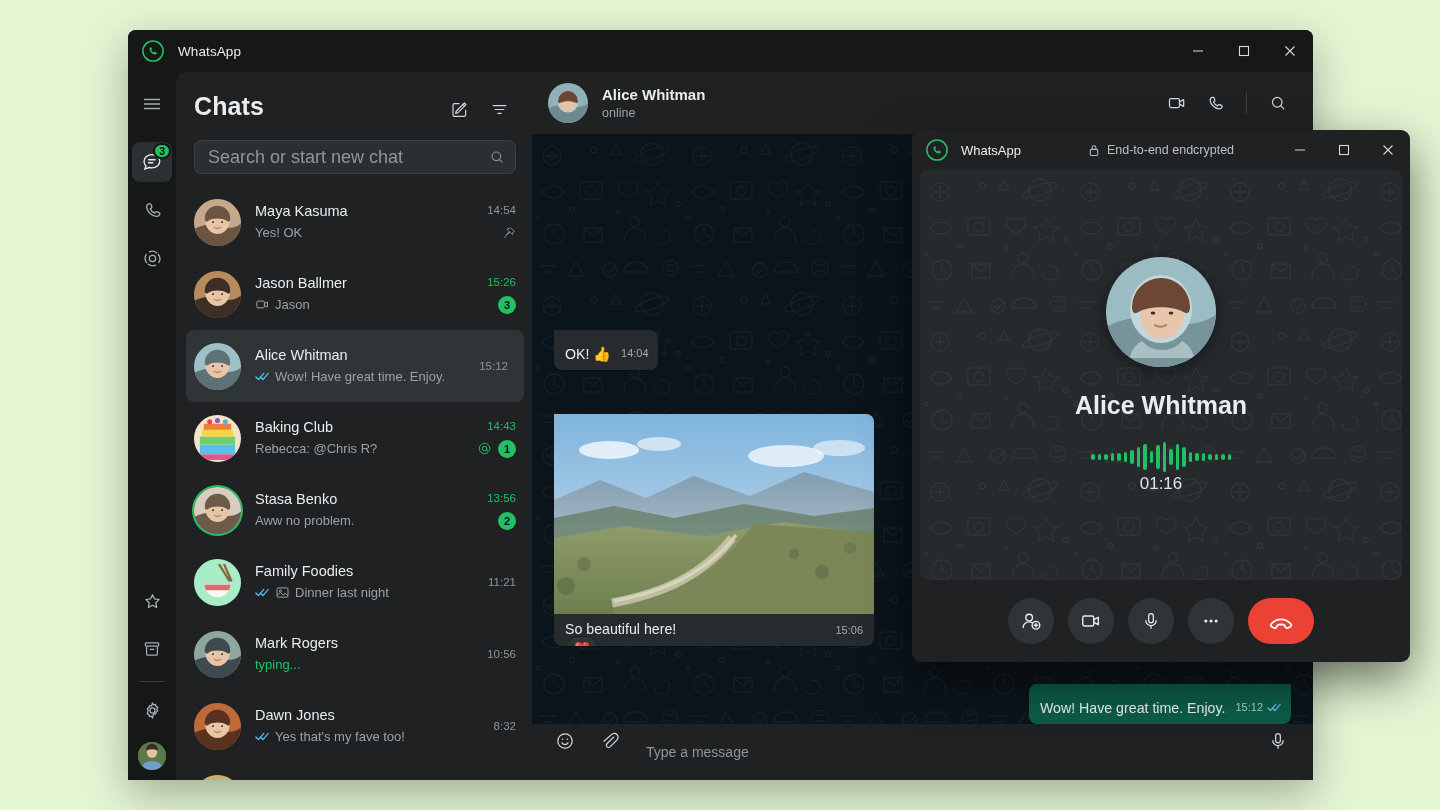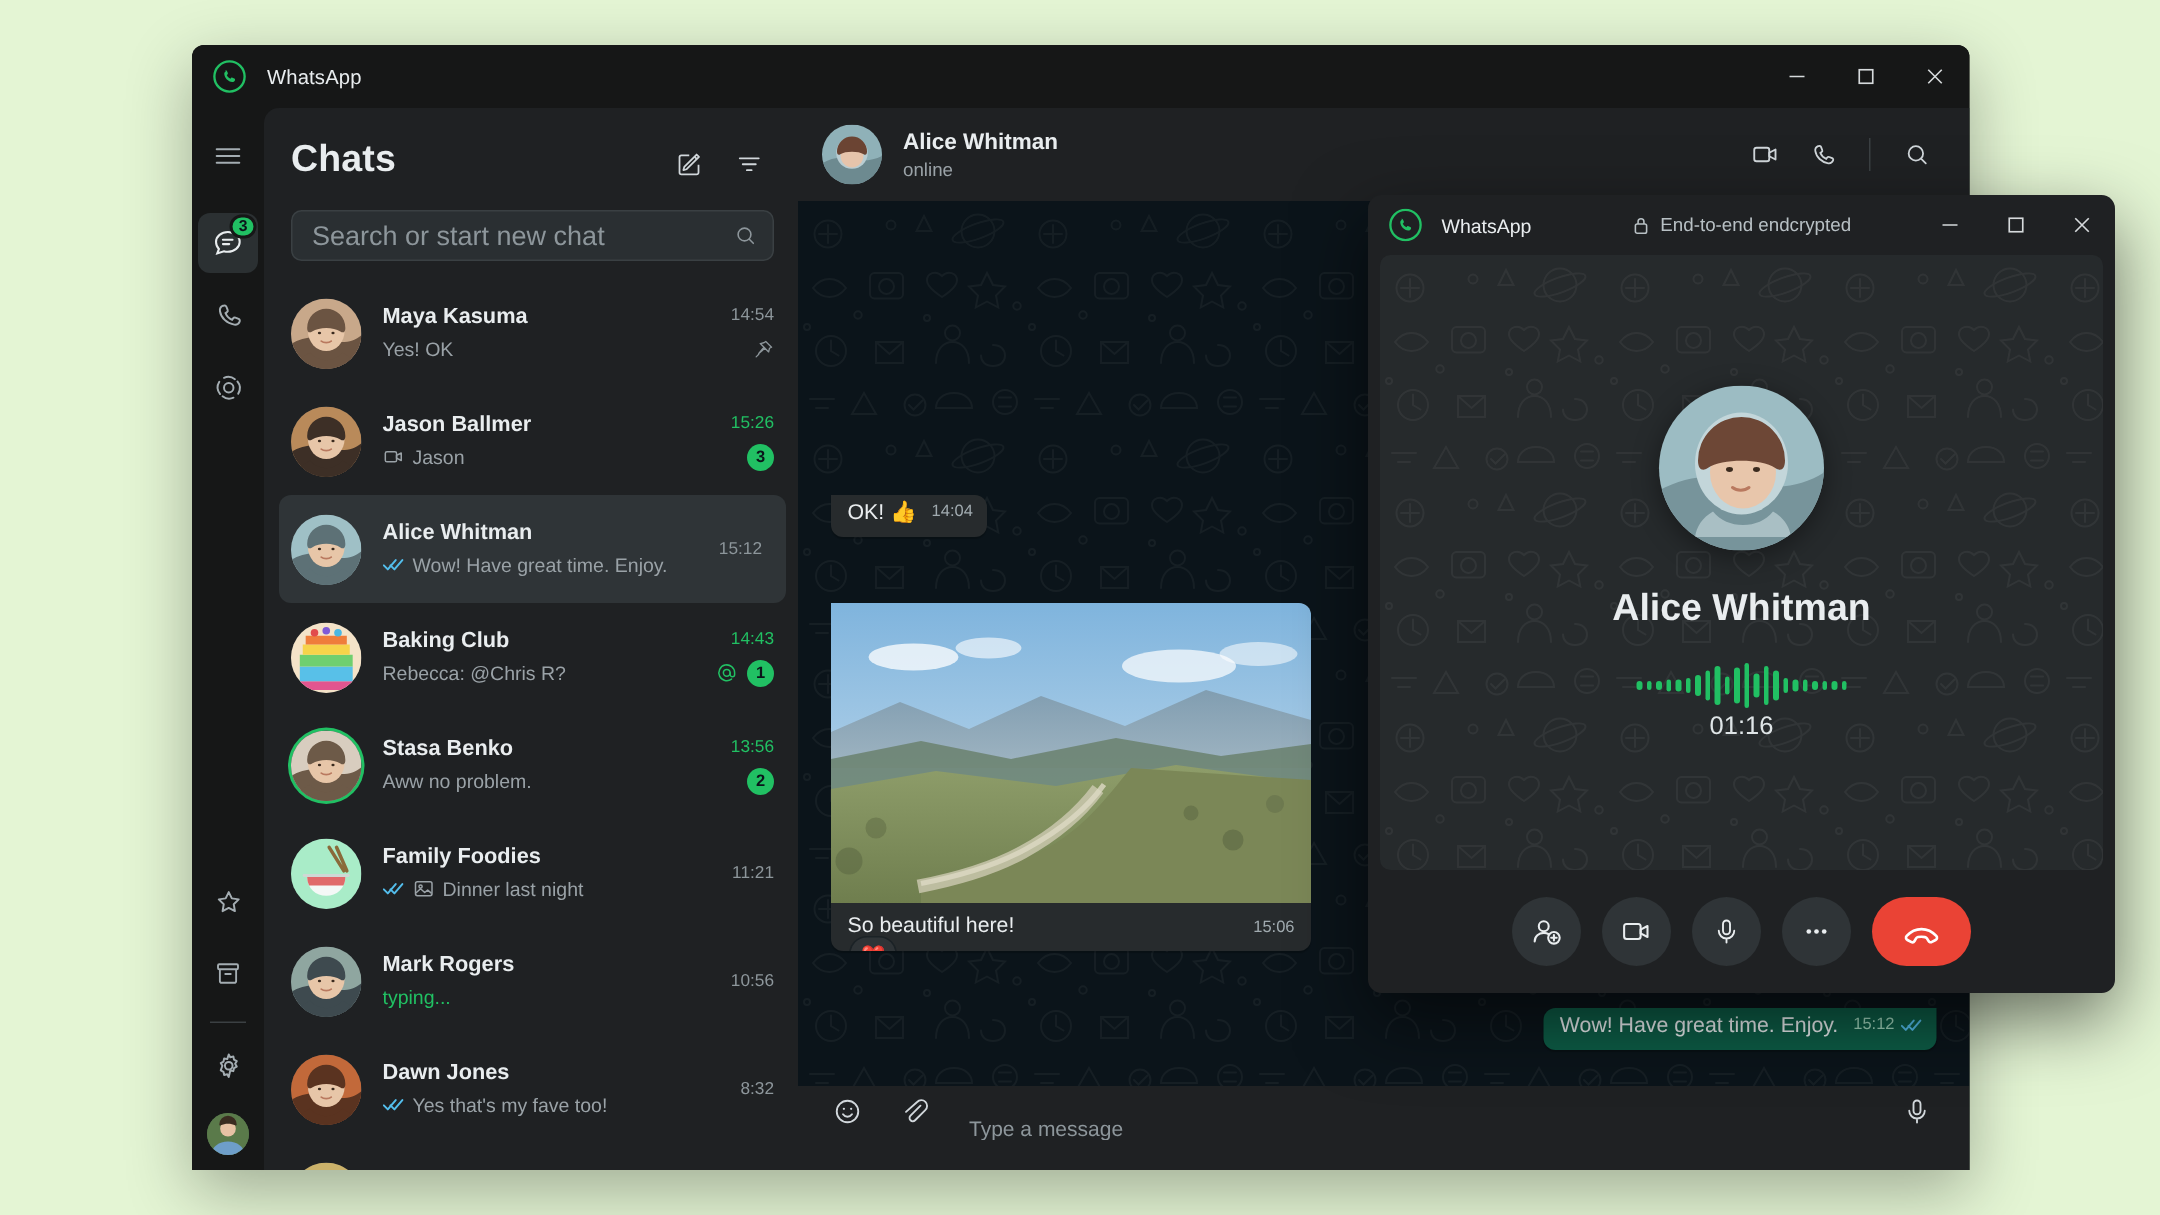--- a/index.html
+++ b/index.html
@@ -104,21 +104,21 @@
     height: 72px; display: flex; align-items: center;
     padding: 0 16px 0 18px; position: relative;
   }
   .chatrow.sel { background: #2f3437; border-radius: 8px; margin: 0 8px 0 10px; padding-left: 8px; }
   .avatar {
     width: 47px; height: 47px; border-radius: 50%; flex: 0 0 47px;
     overflow: hidden; position: relative; background: #3b4043;
   }
   .avatar.ringed { box-shadow: 0 0 0 2px #21c063; }
   .chat-mid { flex: 1; min-width: 0; margin-left: 14px; }
-  .chat-name { font-size: 14.5px; color: #e9edef; font-weight: bold; line-height: 19px;
+  .chat-name { font-size: 14.5px; color: #e9edef; font-weight: normal; line-height: 19px;
                white-space: nowrap; overflow: hidden; text-overflow: ellipsis; }
   .chat-sub {
     font-size: 13px; color: #9aa2a7; line-height: 19px; margin-top: 2px;
     display: flex; align-items: center; gap: 5px;
     white-space: nowrap; overflow: hidden;
   }
   .chat-sub.typing { color: #21c063; }
   .chat-right {
     margin-left: 8px; display: flex; flex-direction: column; align-items: flex-end;
     gap: 7px; flex: 0 0 auto;
@@ -156,21 +156,21 @@
     flex: 1; position: relative; overflow: hidden;
     background-color: #0b141a;
   }
   .doodle { position: absolute; inset: 0; opacity: .045; }
   .msgs-inner {
     position: absolute; inset: 0; padding: 10px 22px 6px 22px;
     display: flex; flex-direction: column; justify-content: flex-start;
   }
 
   .bubble {
-    max-width: 70%; border-radius: 8px; padding: 2px 9px 6px 11px;
+    max-width: 70%; border-radius: 8px; padding: 14px 9px 6px 11px;
     font-size: 14.2px; color: #e9edef; line-height: 19px;
     position: relative; box-shadow: 0 1px 0.5px rgba(0,0,0,.2);
   }
   .bubble.in { background: #272b2d; align-self: flex-start; border-top-left-radius: 0; }
   .bubble.out { background: #0d5c46; align-self: flex-end; border-top-right-radius: 0; }
   .bub-line { display: flex; align-items: flex-end; gap: 10px; }
   .bub-text { flex: 1; }
   .meta { display: flex; align-items: center; gap: 4px; font-size: 11px; color: #a0aaaf;
           white-space: nowrap; padding-bottom: 1px; }
   .bubble.out .meta { color: #9fd3bb; }

